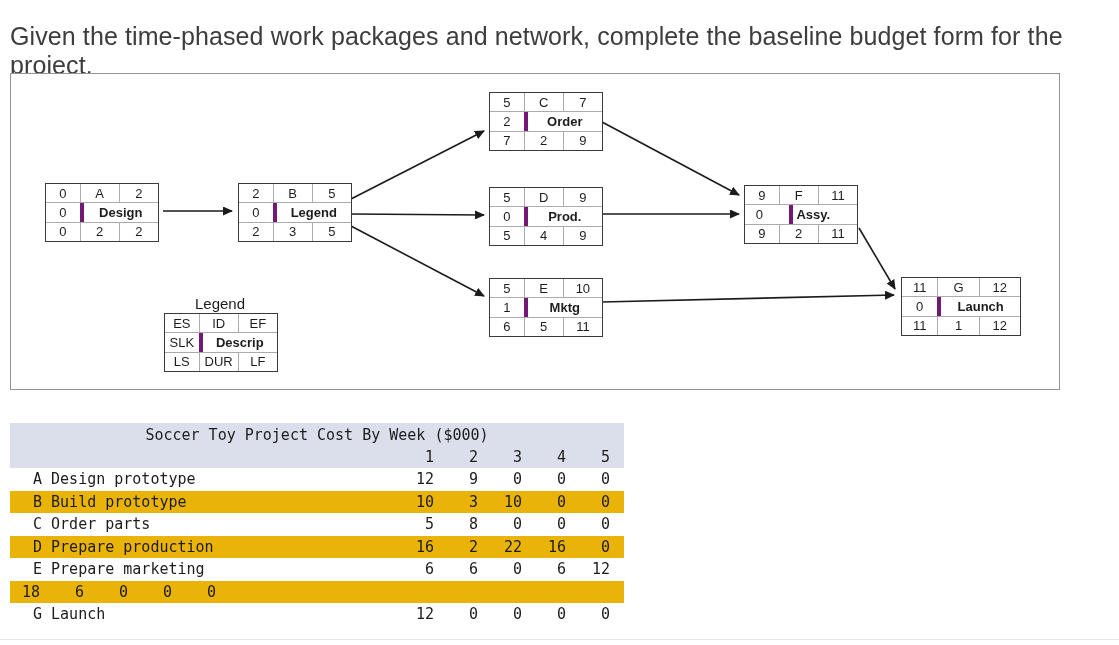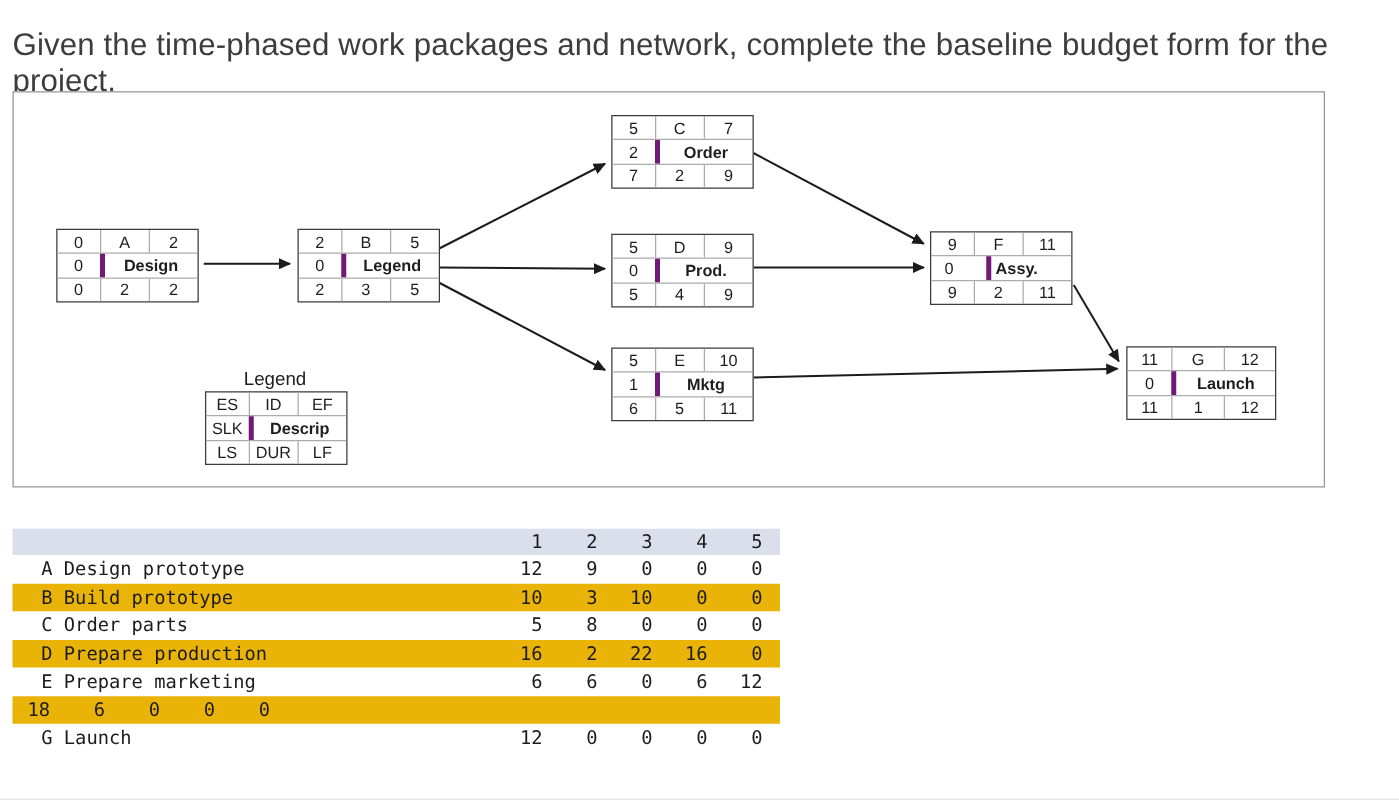--- a/index.html
+++ b/index.html
@@ -234,20 +234,21 @@
     <div class="nrow">
       <span class="cell c1">LS</span>
       <span class="cell c2">DUR</span>
       <span class="cell c3">LF</span>
     </div>
   </div>
 
 </div>
 
 <div class="cost-table">
+  <div class="ttitle">Soccer Toy Project Cost By Week ($000)</div>
   <div class="thead">
     <span class="tlabel"></span>
     <span class="tnum">1</span>
     <span class="tnum">2</span>
     <span class="tnum">3</span>
     <span class="tnum">4</span>
     <span class="tnum">5</span>
   </div>
 
   <div class="trow">

